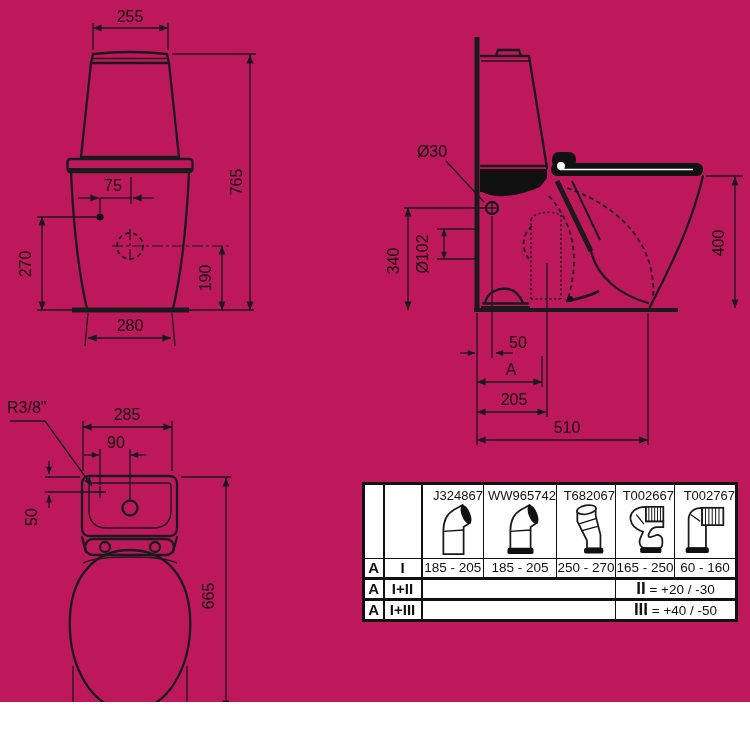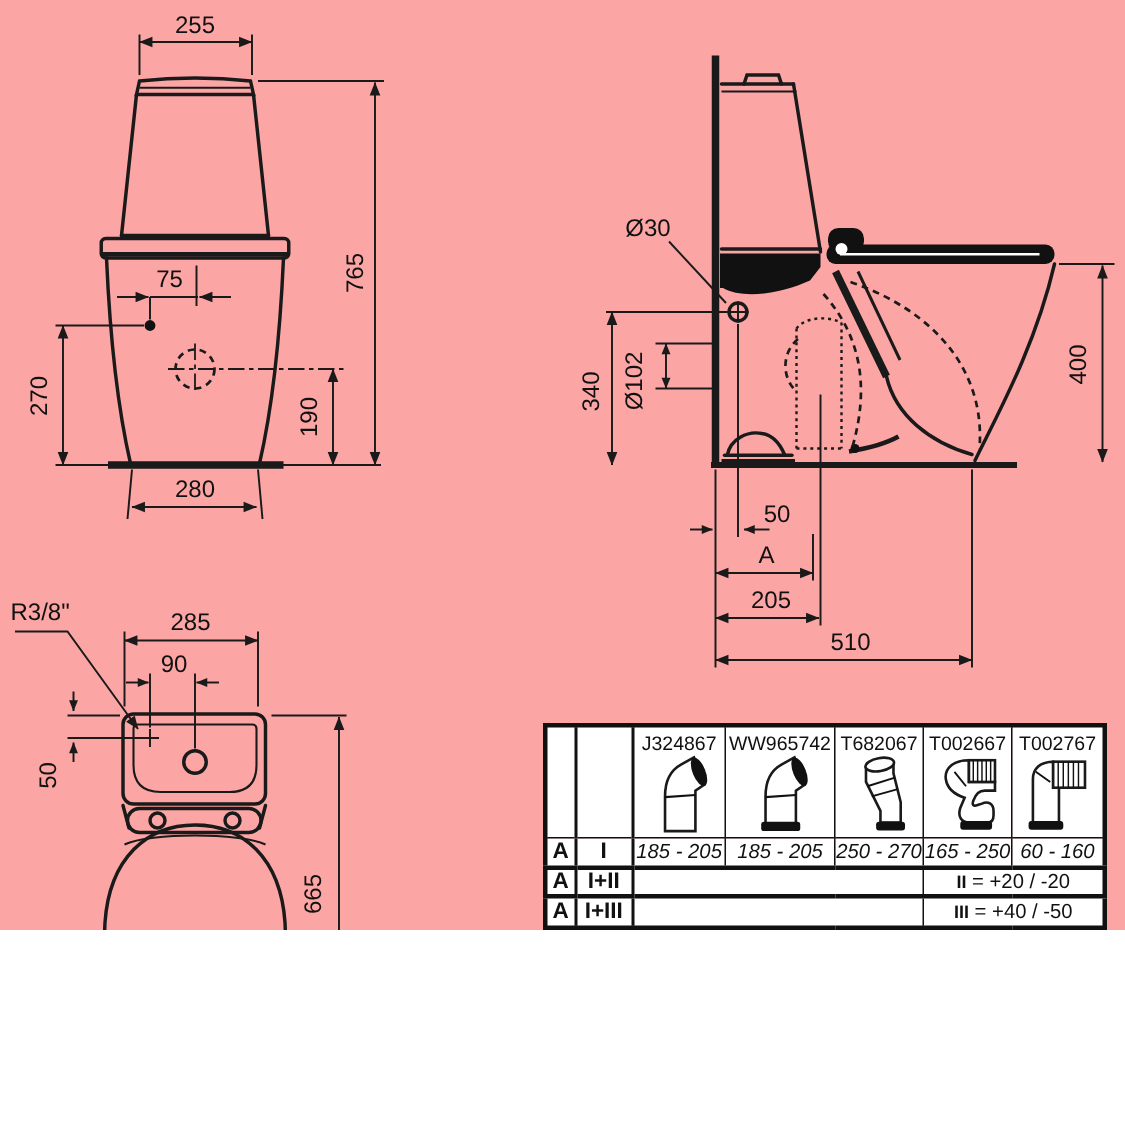--- a/index.html
+++ b/index.html
@@ -1,40 +1,40 @@
 <!DOCTYPE html>
 <html><head>
 <meta charset="utf-8">
 <style>
   html,body{margin:0;padding:0;background:#fff;}
-  #canvas{position:relative;width:750px;height:620px;background:#fca5a5;overflow:hidden;
+  #canvas{position:relative;width:750px;height:702px;background:#be185d;overflow:hidden;
           font-family:"Liberation Sans",sans-serif;color:#111;}
   svg text{font-family:"Liberation Sans",sans-serif;fill:#111;}
   .dimt{font-size:16px;}
   .dl{stroke:#1a1a1a;stroke-width:1.3;fill:none;}
   .o1{stroke:#1a1a1a;stroke-width:1.4;fill:none;}
   .o2{stroke:#1a1a1a;stroke-width:2.3;fill:none;stroke-linecap:round;}
   .o3{stroke:#1a1a1a;stroke-width:3;fill:none;}
   .o5{stroke:#1a1a1a;stroke-width:5;fill:none;}
   .dash{stroke:#1a1a1a;stroke-width:1.8;fill:none;stroke-dasharray:4.5 3.5;}
   .dot{stroke:#1a1a1a;stroke-width:1.6;fill:none;stroke-dasharray:2 2.6;}
   .cl{stroke:#1a1a1a;stroke-width:1.2;fill:none;stroke-dasharray:11 3 3 3;}
   .blk{fill:#111;stroke:none;}
   .wht{fill:#fff;stroke:#1a1a1a;stroke-width:1.8;}
 
   #parts-table{position:absolute;left:362px;top:482px;border-collapse:collapse;table-layout:fixed;}
   #parts-table td{border:1.5px solid #111;padding:0;text-align:center;vertical-align:middle;
                   font-size:13.5px;line-height:1.05;background:#fff;}
   #parts-table{border:3px solid #111;}
   #parts-table td.vthick{border-right:2.5px solid #111;}
   #parts-table tr.hthick td{border-bottom:3px solid #111;}
-  #parts-table .code{font-size:13px;display:block;padding-top:2px;}
-  #parts-table .rangecell{font-size:13.5px;font-style:italic;}
+  #parts-table .code{font-size:13px;display:block;padding-top:2px;text-align:right;}
+  #parts-table .rangecell{font-size:13.5px;}
   #parts-table .lab{font-weight:bold;font-size:15px;}
-  #parts-table .roman-big{font-weight:bold;font-size:12px;}
+  #parts-table .roman-big{font-weight:bold;font-size:17px;}
   #parts-table .iconwrap{display:block;height:54px;}
   #parts-table .extcell .iconwrap{height:30px;}
 </style>
 </head>
 <body>
 
 <div id="canvas">
 
 <svg width="750" height="750" viewBox="0 0 750 750">
   <defs>
@@ -314,21 +314,21 @@
     <td class="rangecell">185 - 205</td>
     <td class="rangecell">185 - 205</td>
     <td class="rangecell">250 - 270</td>
     <td class="rangecell">165 - 250</td>
     <td class="rangecell">60 - 160</td>
   </tr>
   <tr style="height:18px" class="hthick">
     <td class="vthick lab">A</td>
     <td class="vthick lab">I+II</td>
     <td colspan="3"></td>
-    <td colspan="2"><span class="roman-big">II</span> <span>= +20 / -20</span></td>
+    <td colspan="2"><span class="roman-big">II</span> <span>= +20 / -30</span></td>
   </tr>
   <tr style="height:21px">
     <td class="vthick lab">A</td>
     <td class="vthick lab">I+III</td>
     <td colspan="3"></td>
     <td colspan="2"><span class="roman-big">III</span> <span>= +40 / -50</span></td>
   </tr>
 </tbody>
     </table>
 

